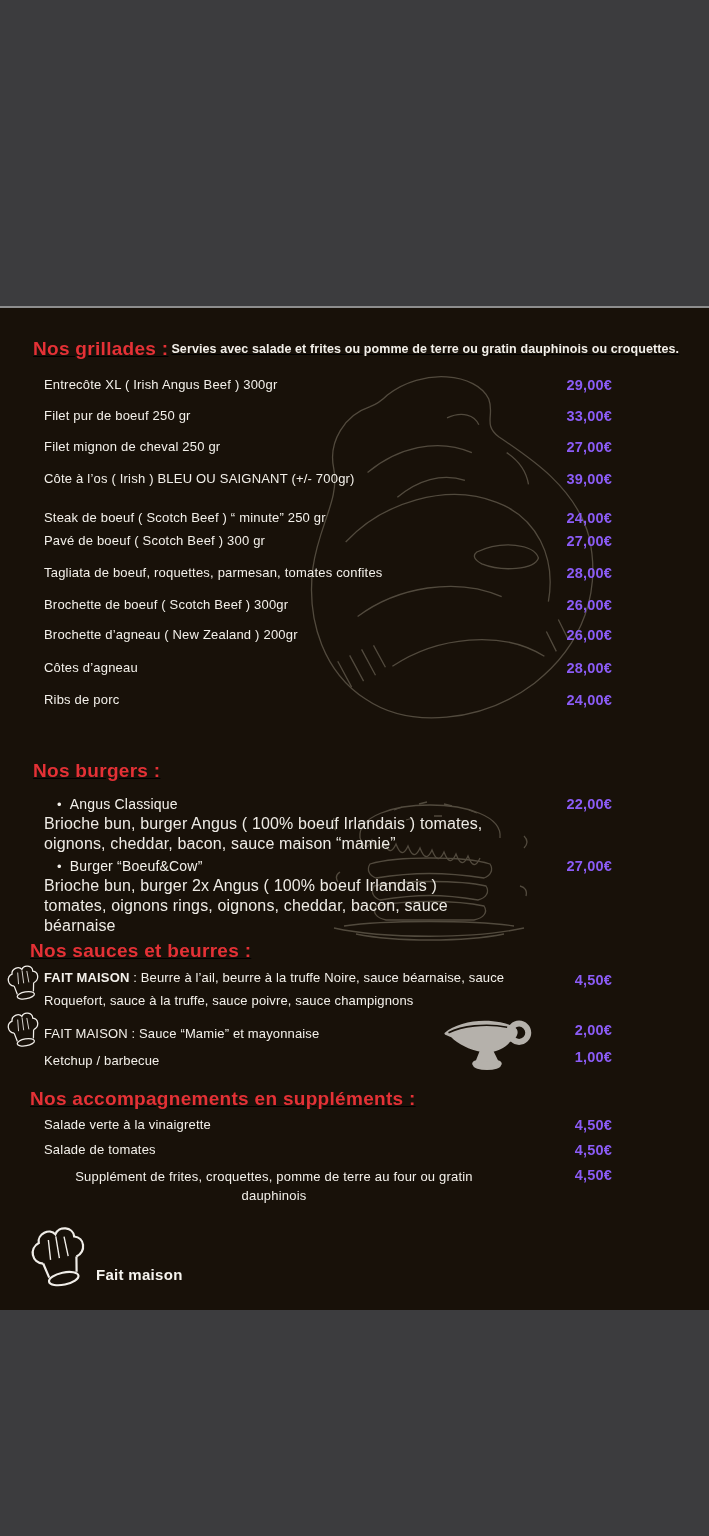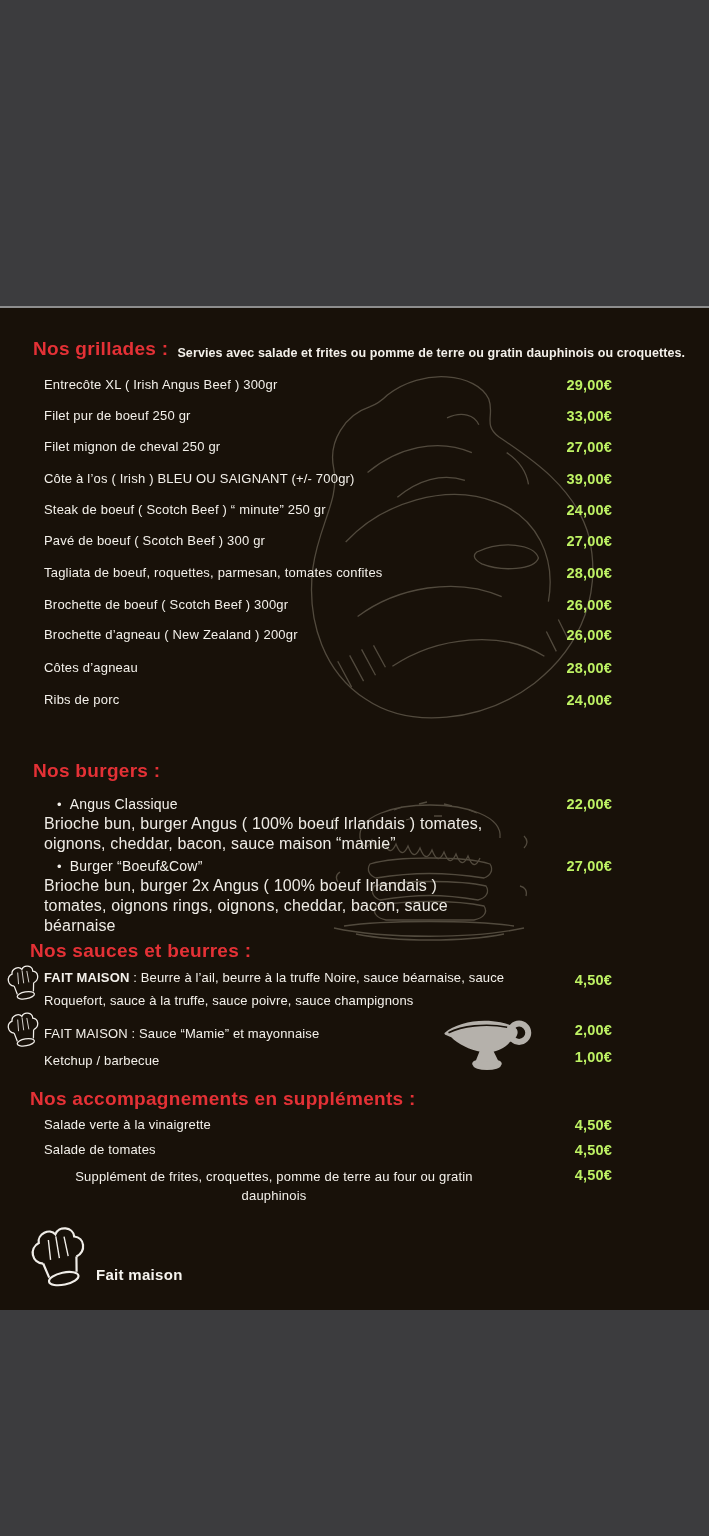--- a/index.html
+++ b/index.html
@@ -1,26 +1,26 @@
 <!DOCTYPE html>
 <html><head>
 <meta charset="utf-8">
 <style>
   html,body{margin:0;padding:0;background:#3c3c3e;}
   #screen{position:relative;width:709px;height:1536px;background:#3c3c3e;overflow:hidden;
           font-family:"Liberation Sans","DejaVu Sans",sans-serif;}
   #divider{position:absolute;left:0;top:306px;width:709px;height:2px;background:#8d8d8d;}
   #menu-page{position:absolute;left:0;top:308px;width:709px;height:1002px;background:#181109;}
   .abs{position:absolute;}
-  .ghead{position:absolute;left:33px;right:12px;display:flex;align-items:flex-end;gap:9px;}
+  .ghead{position:absolute;left:33px;right:12px;display:flex;align-items:center;gap:3px;text-decoration:underline;}
   .heading{color:#e43136;font-size:19px;font-weight:bold;letter-spacing:.3px;white-space:nowrap;}
   .gsub{color:#f3f0ea;font-size:12.5px;font-weight:bold;white-space:nowrap;letter-spacing:.1px;}
   .mrow{position:absolute;left:44px;right:97px;display:flex;justify-content:space-between;align-items:flex-start;text-align:center;}
   .iname{color:#f3f0ea;font-size:13px;letter-spacing:.2px;}
-  .iprice{color:#bef264;font-size:14.5px;font-weight:bold;letter-spacing:.2px;white-space:nowrap;}
+  .iprice{color:#8b5cf6;font-size:14.5px;font-weight:bold;letter-spacing:.2px;white-space:nowrap;}
   .brow{left:57px;}
   .bullet{color:#f3f0ea;font-size:13px;margin-right:8px;}
   .bname{color:#f3f0ea;font-size:14px;letter-spacing:.2px;}
   .bdesc{position:absolute;left:44px;width:452px;color:#eeebe5;font-size:16px;line-height:20px;letter-spacing:.15px;}
   .stext{position:absolute;left:44px;width:508px;color:#f3f0ea;font-size:13px;line-height:23px;letter-spacing:.15px;}
   .slabel{font-weight:bold;}
   .sprice{position:absolute;right:97px;}
   .sketch{position:absolute;pointer-events:none;}
   .sketch path,.sketch ellipse,.sketch circle{vector-effect:non-scaling-stroke;}
   #footer-label{position:absolute;left:96px;top:1266px;color:#f6f4ef;font-size:15px;font-weight:bold;letter-spacing:.3px;}
@@ -81,21 +81,21 @@
         <span class="iprice">33,00€</span>
       </div>
     <div class="mrow" style="top:131px">
         <span class="iname">Filet mignon de cheval 250 gr</span>
         <span class="iprice">27,00€</span>
       </div>
     <div class="mrow" style="top:163px">
         <span class="iname">Côte à l’os ( Irish ) BLEU OU SAIGNANT (+/- 700gr)</span>
         <span class="iprice">39,00€</span>
       </div>
-    <div class="mrow" style="top:194px">
+    <div class="mrow" style="top:202px">
         <span class="iname">Steak de boeuf  ( Scotch Beef ) “ minute” 250 gr</span>
         <span class="iprice">24,00€</span>
       </div>
     <div class="mrow" style="top:225px">
         <span class="iname">Pavé  de boeuf ( Scotch Beef ) 300 gr</span>
         <span class="iprice">27,00€</span>
       </div>
     <div class="mrow" style="top:257px">
         <span class="iname">Tagliata de boeuf, roquettes, parmesan, tomates confites</span>
         <span class="iprice">28,00€</span>

